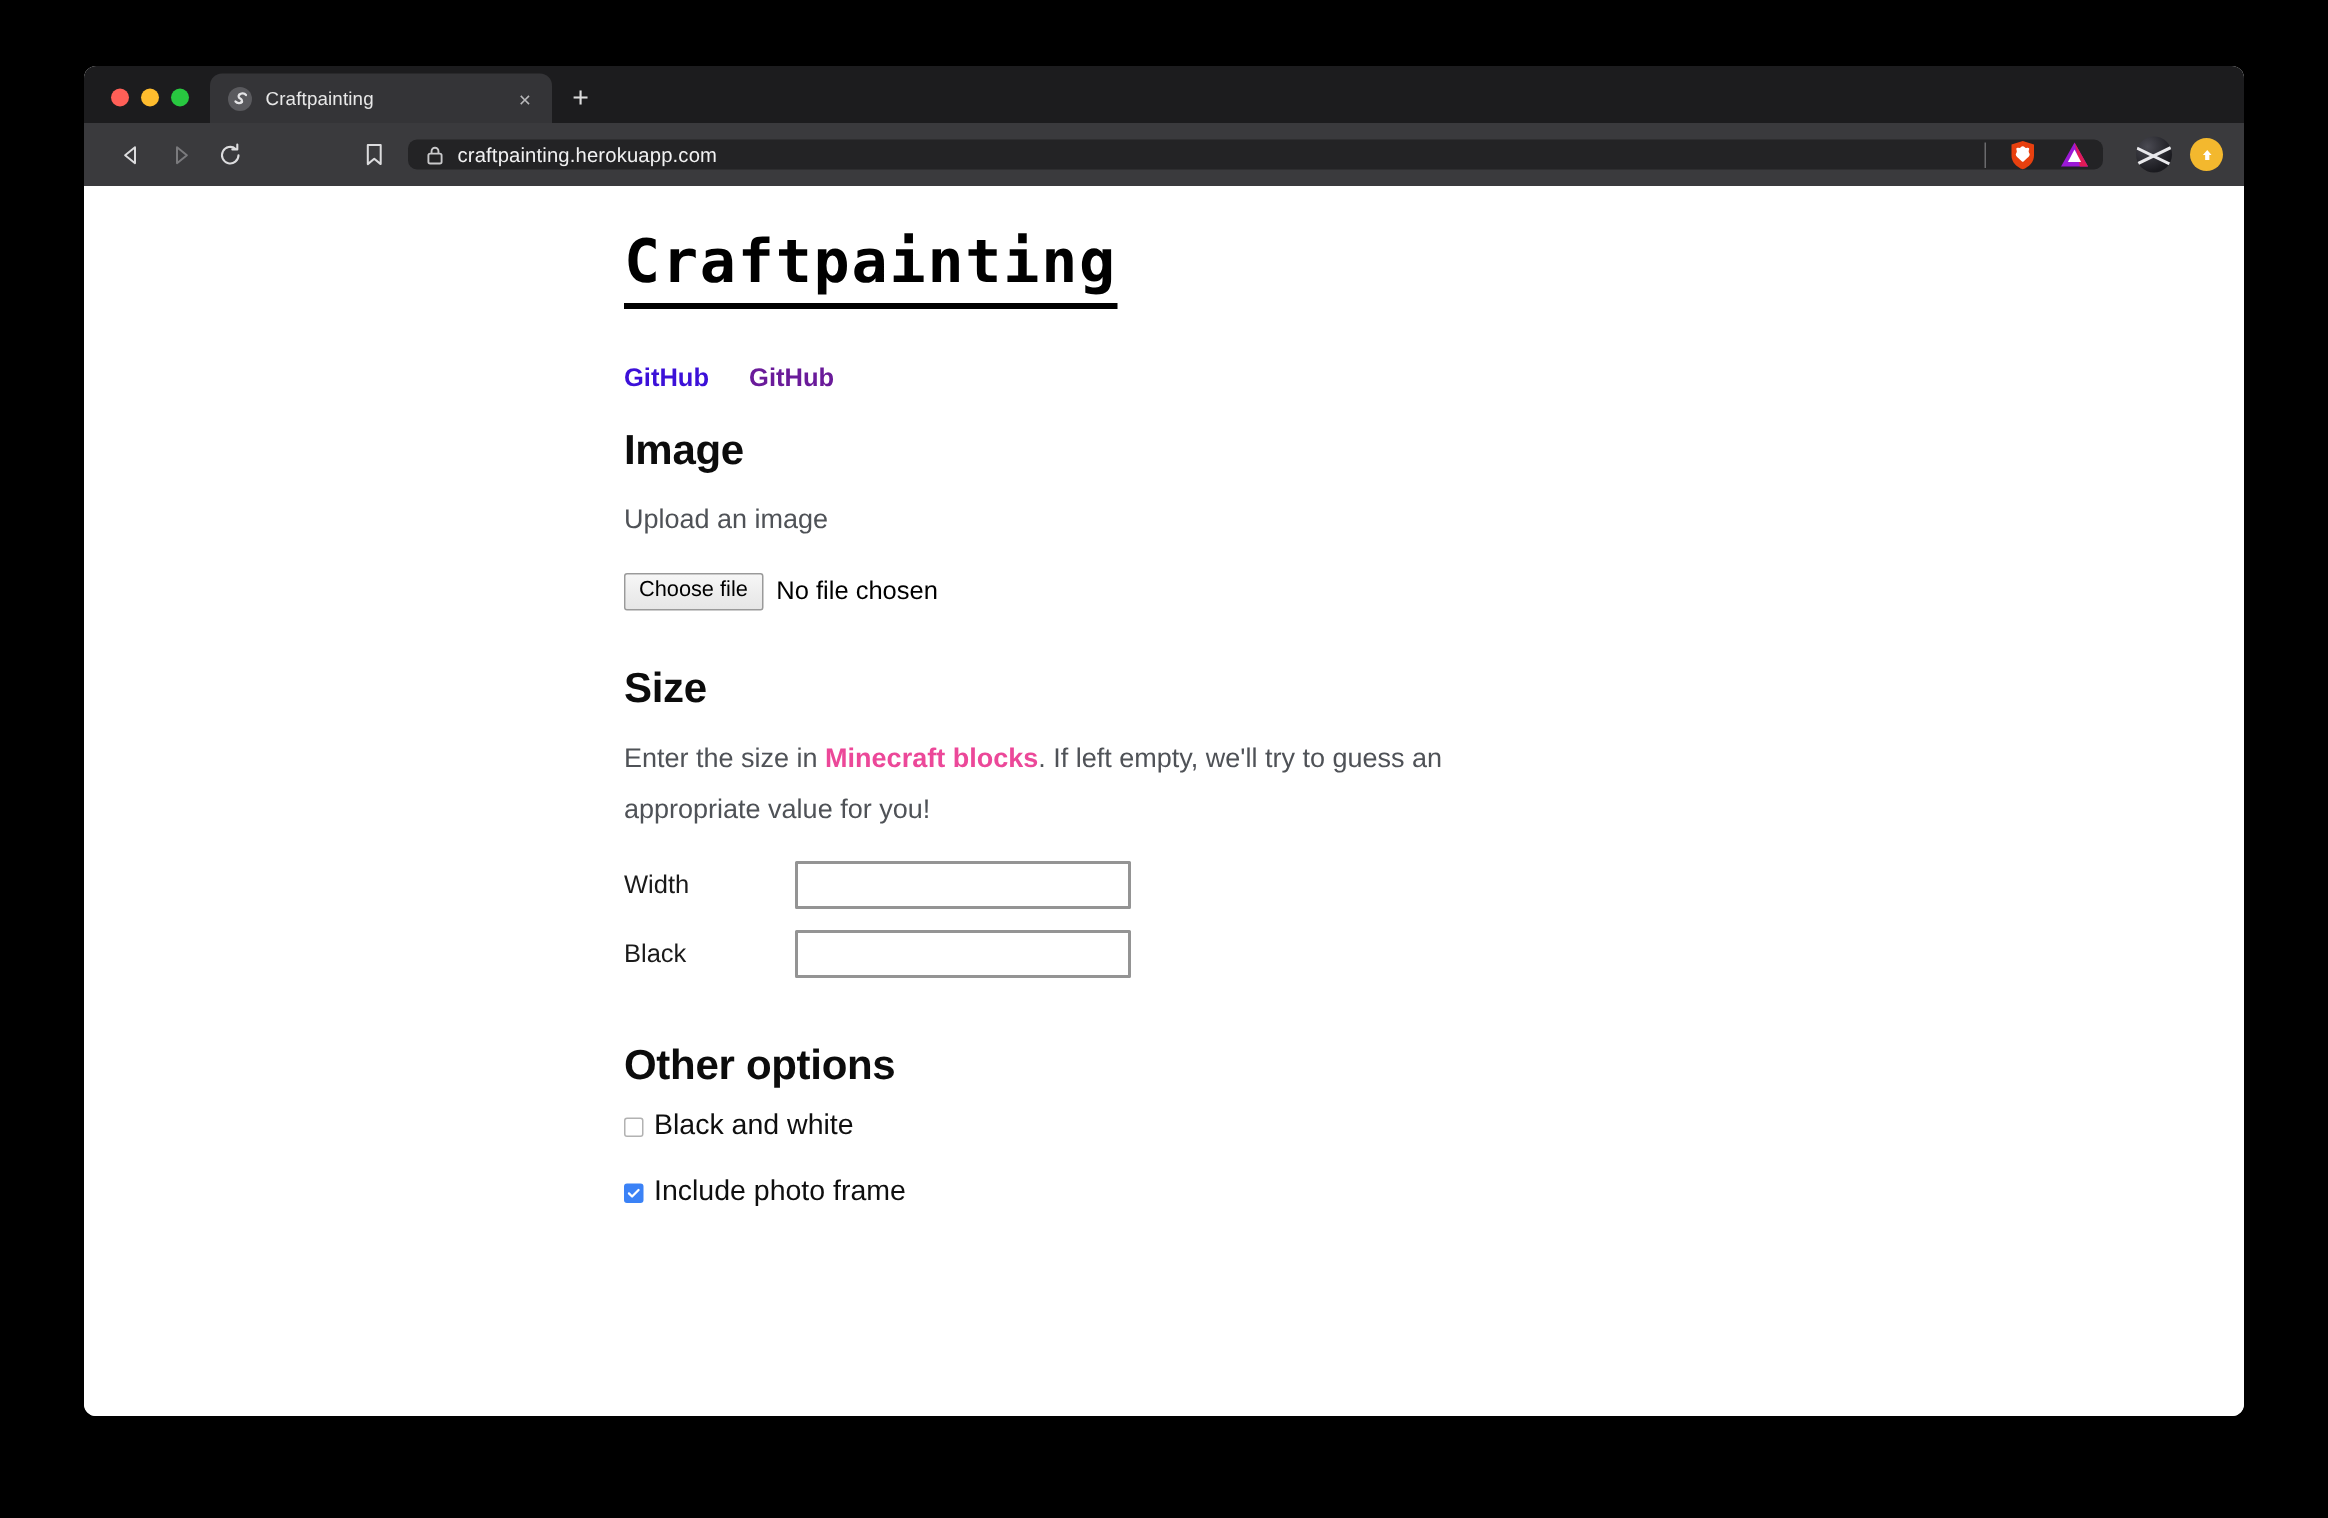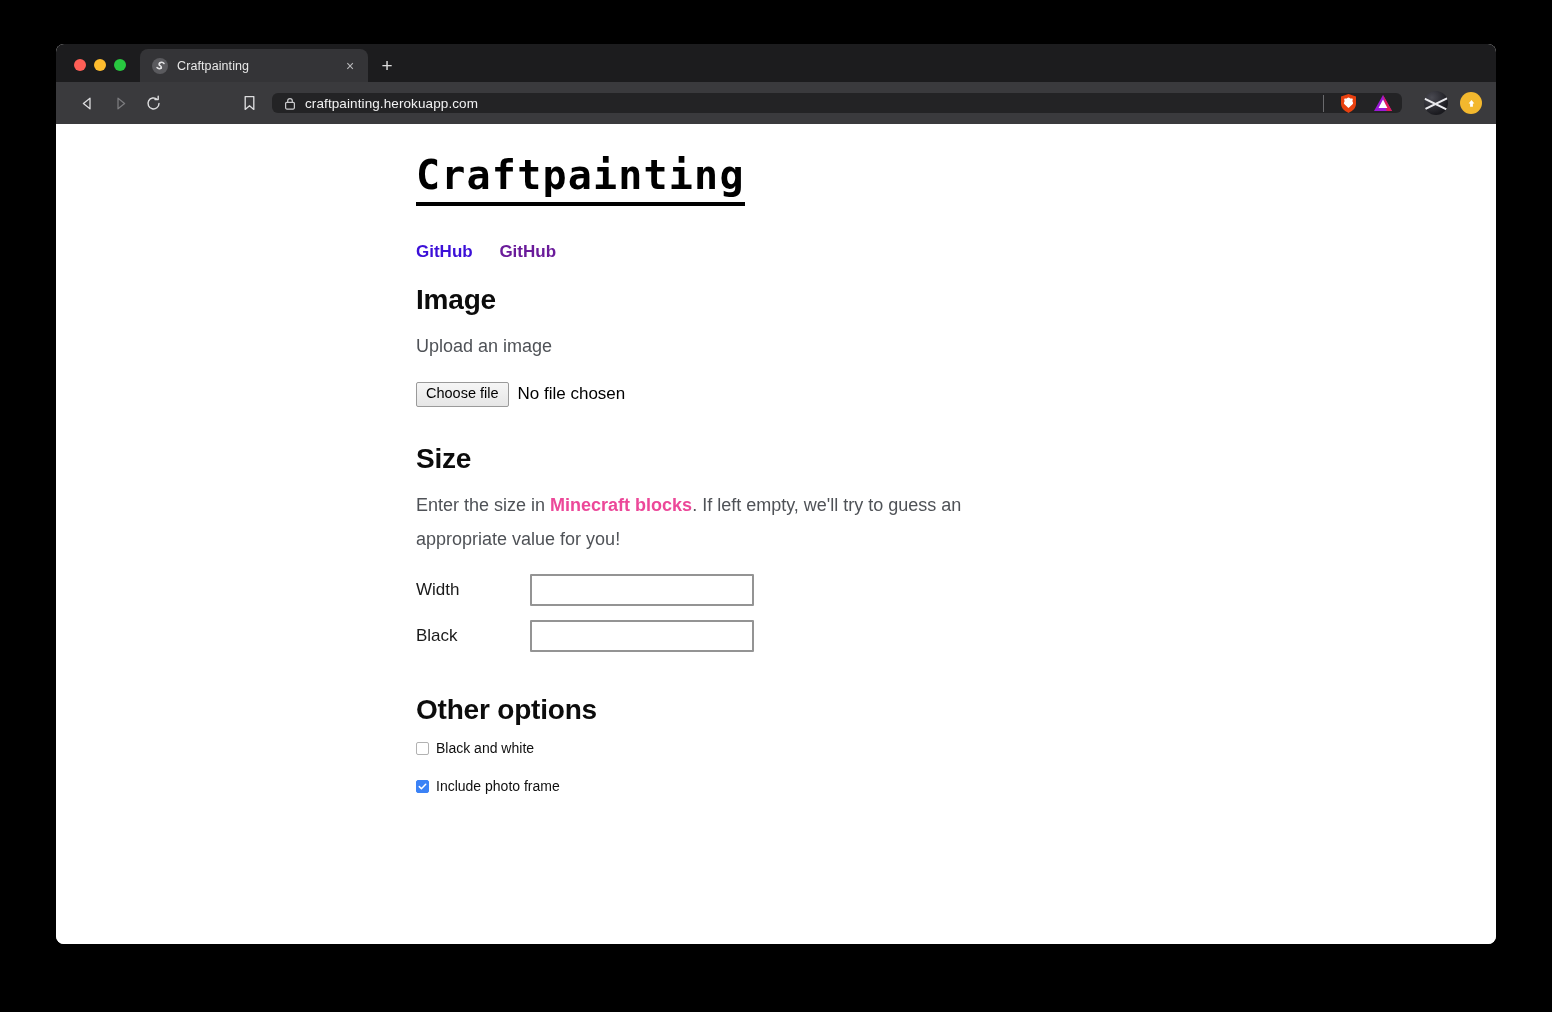--- a/index.html
+++ b/index.html
@@ -220,21 +220,21 @@
 
   .check-row { display:flex; align-items:center; margin-bottom: 22px; }
   .cb {
     width: 13px; height: 13px; flex: 0 0 auto;
     border-radius: 2px; margin-right: 7px;
     position: relative;
   }
   .cb.off { border: 1px solid #b2b2b2; background: #fff; }
   .cb.on  { background: #3b82f6; border: 1px solid #3b82f6; }
   .cb.on svg { position:absolute; left:1px; top:1px; }
-  .check-label { font-size: 14px; color: #0f0f0f; }
+  .check-label { font-size: 19px; color: #0f0f0f; }
 
   .create-btn {
     margin-top: 12px;
     display: inline-block;
     background: #2c2c2c;
     color: #ffffff;
     font-family: "DejaVu Sans Mono", "Liberation Mono", monospace;
     font-weight: 700;
     font-size: 20px;
     letter-spacing: 1.6px;

